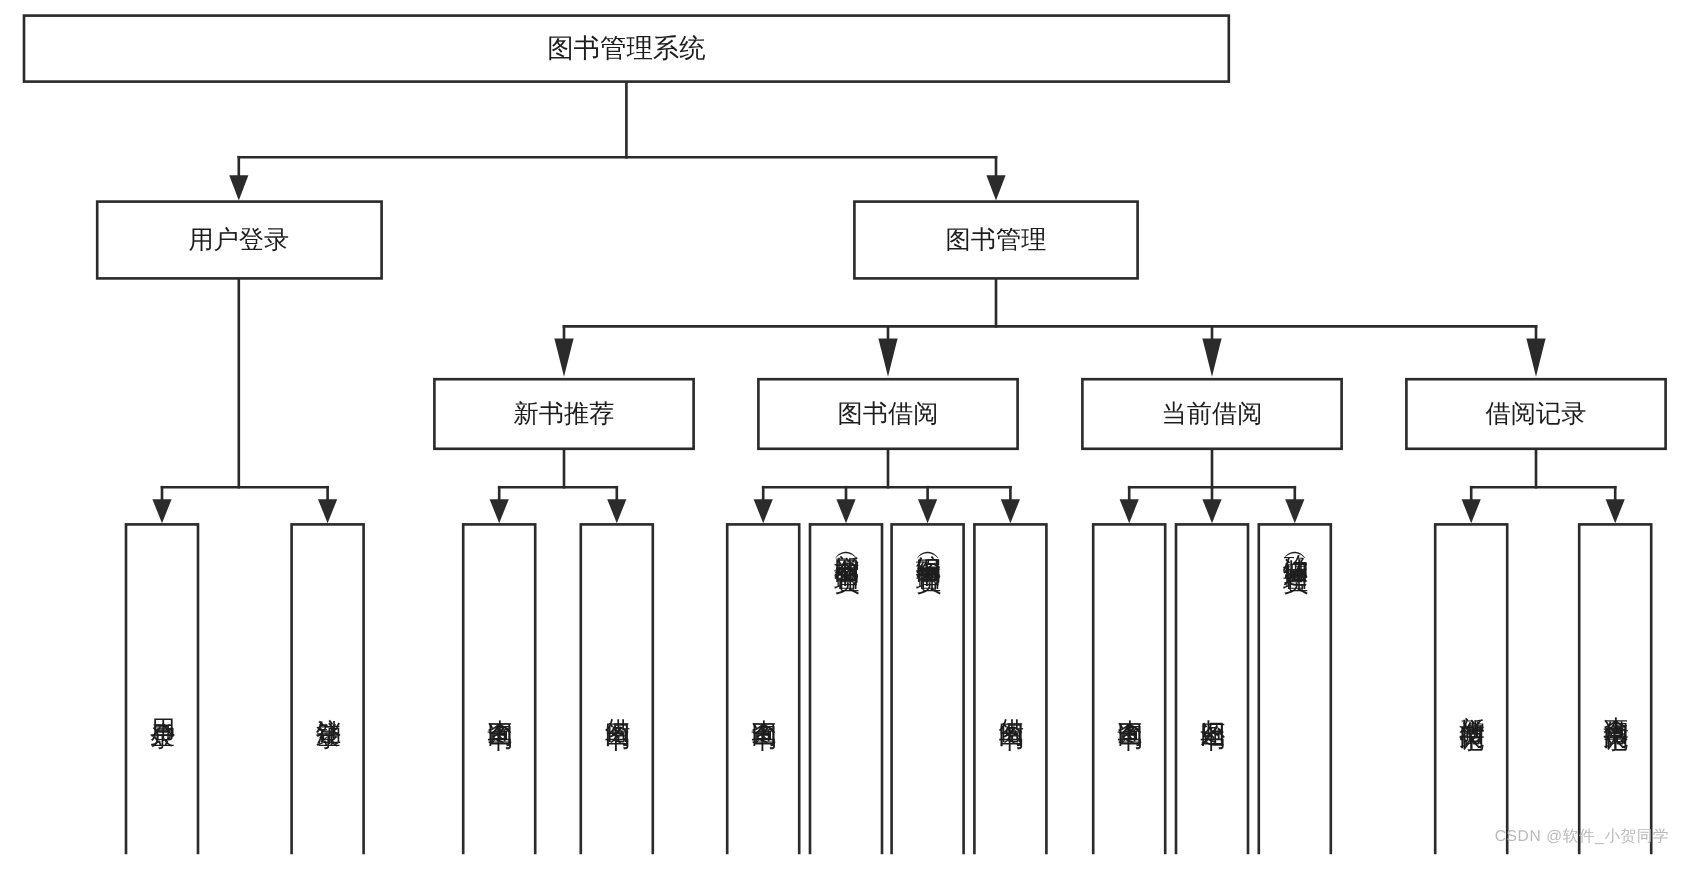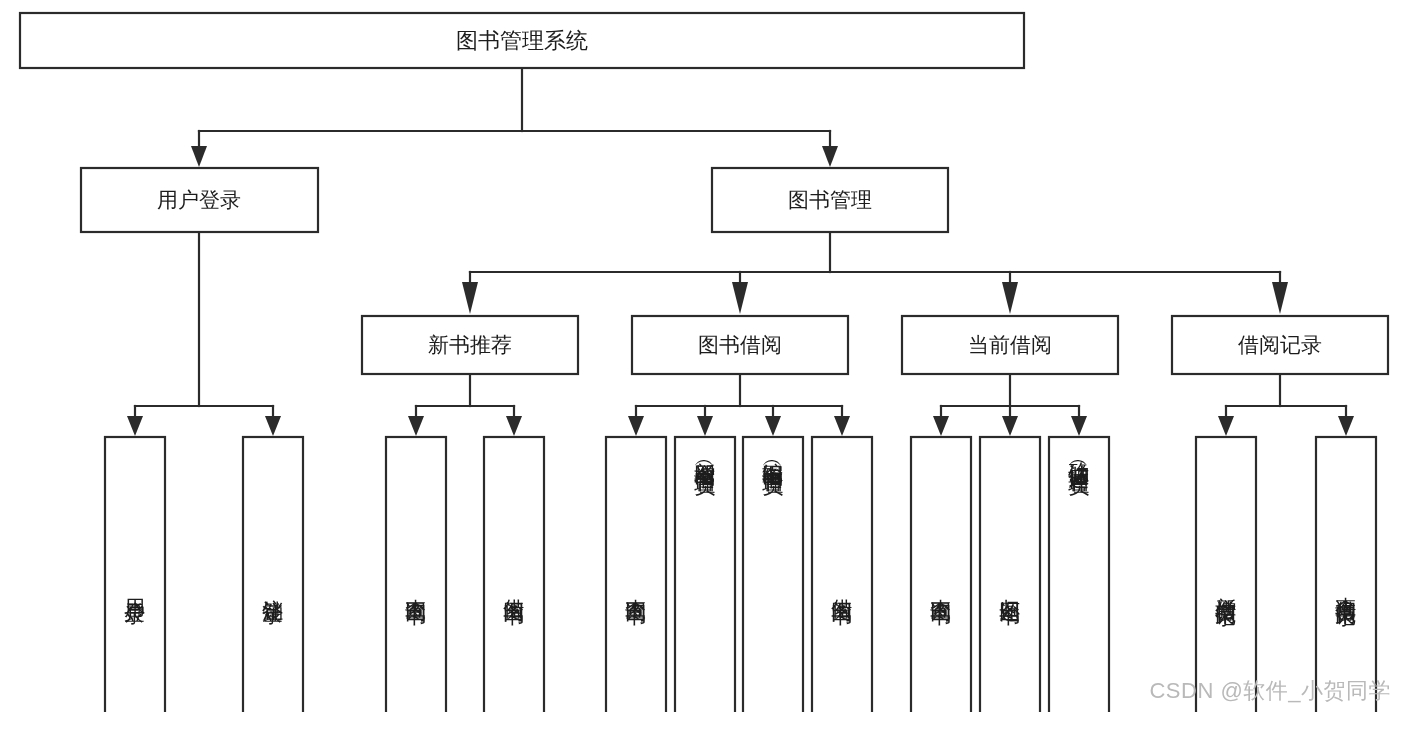--- a/index.html
+++ b/index.html
@@ -68,21 +68,21 @@
     line-height: 1.12;
     letter-spacing: 2px;
     color: #1d1d1d;
     white-space: nowrap;
   }
   .watermark {
     position: absolute;
     right: 14px;
     bottom: 6px;
     font-family: "Liberation Sans", "DejaVu Sans", sans-serif;
-    font-size: 22px;
+    font-size: 13px;
     color: #b9b9b9;
     letter-spacing: 0.5px;
     user-select: none;
     pointer-events: none;
   }
 </style>
 </head>
 <body>
 
 <div id="diagram-root">

